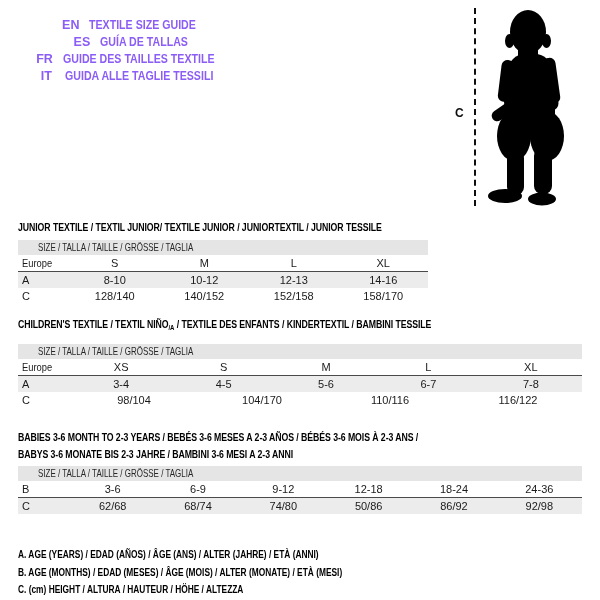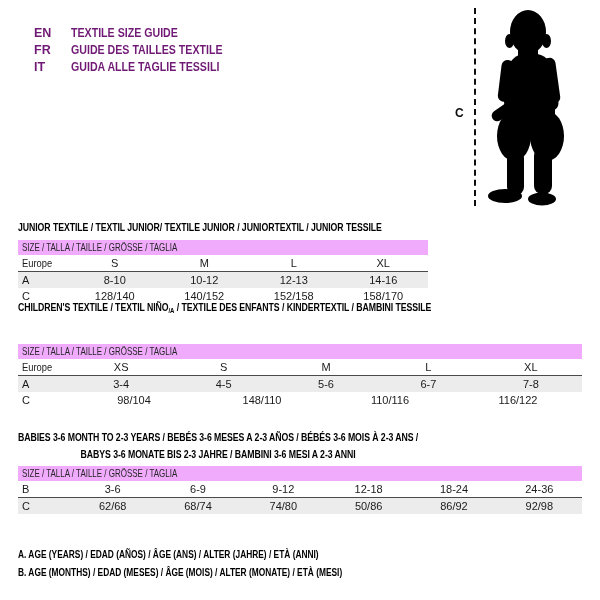--- a/index.html
+++ b/index.html
@@ -4,60 +4,61 @@
 <style>
   html,body{margin:0;padding:0;}
   body{
     width:600px;height:600px;background:#ffffff;position:relative;
     font-family:"Liberation Sans", sans-serif;color:#1a1a1a;overflow:hidden;
   }
   
   .cx{display:inline-block;transform:scaleX(0.76);transform-origin:0 50%;white-space:nowrap;}
   .cx85{display:inline-block;transform:scaleX(0.85);transform-origin:0 50%;white-space:nowrap;}
 
-  .langs{position:absolute;left:22px;top:13px;list-style:none;margin:12px;padding:0;
-         font-weight:bold;font-size:12.5px;line-height:17px;color:#701a75;}
+  .langs{position:absolute;left:22px;top:13px;list-style:none;margin:4px;padding:0;
+         font-weight:bold;font-size:12.5px;line-height:17px;color:#8b5cf6;text-align:center;}
   .langs .code{display:inline-block;width:37px;}
 
   .marker-line{position:absolute;left:474px;top:8px;height:198px;width:0;
                border-left:2px dashed #0d0d0d;}
   .marker-c{position:absolute;left:455px;top:106px;font-size:12px;font-weight:bold;color:#0d0d0d;}
   .baby{position:absolute;left:480px;top:0;width:120px;height:215px;}
 
   .title{position:absolute;left:18px;font-size:11.5px;font-weight:bold;color:#000;white-space:nowrap;}
   .title .cx{letter-spacing:-0.1px;}
   .title2line{line-height:16.5px;}
   .title2line span{display:block;}
 
   .tbl{position:absolute;left:18px;}
-  .bar{height:15px;line-height:15px;background:#f0abfc;font-size:10.5px;color:#262626;
-       padding-left:4px;box-sizing:border-box;}
+  .bar{height:15px;line-height:15px;background:#e5e5e5;font-size:10.5px;color:#262626;
+       padding-left:20px;box-sizing:border-box;}
   .row{display:flex;height:16px;line-height:16px;font-size:11px;align-items:center;}
   .row .lbl{width:52px;padding-left:4px;box-sizing:border-box;text-align:left;}
   .row .c{flex:1;text-align:center;}
   .alt{background:#ececec;}
   .divider{height:1px;background:#4a4a4a;}
 
   .t1{top:240px;width:410px;}
   .t1-title{top:221px;}
   .t2{top:344px;width:564px;}
-  .t2-title{top:301px;}
+  .t2-title{top:318px;}
   .t3{top:466px;width:564px;}
-  .t3-title{top:429px;text-align:center;}
+  .t3-title{top:429px;}
   .sub{font-size:8px;vertical-align:-2px;}
 
   .notes{position:absolute;left:18px;top:536px;font-size:11px;font-weight:bold;
          line-height:17.5px;color:#000;margin-top:10px;}
   .notes div{white-space:nowrap;}
 </style>
 </head>
 <body>
 
 <ul class="langs">
   <li><span class="code">EN</span><span class="cx85">TEXTILE SIZE GUIDE</span></li>
+  <li><span class="code">ES</span><span class="cx85">GUÍA DE TALLAS</span></li>
   <li><span class="code">FR</span><span class="cx85">GUIDE DES TAILLES TEXTILE</span></li>
   <li><span class="code">IT</span><span class="cx85">GUIDA ALLE TAGLIE TESSILI</span></li>
 </ul>
 
 <div class="marker-line"></div>
 <div class="marker-c">C</div>
 <svg class="baby" viewBox="0 0 120 215" aria-hidden="true">
   <g fill="#000000">
     <ellipse cx="48" cy="32" rx="18" ry="22"></ellipse>
     <ellipse cx="29.5" cy="41" rx="4.5" ry="7"></ellipse>
@@ -122,21 +123,21 @@
     <span class="lbl">A</span>
     <span class="c">3-4</span>
     <span class="c">4-5</span>
     <span class="c">5-6</span>
     <span class="c">6-7</span>
     <span class="c">7-8</span>
   </div>
   <div class="row">
     <span class="lbl">C</span>
     <span class="c">98/104</span>
-    <span class="c">148/110</span>
+    <span class="c">104/170</span>
     <span class="c">110/116</span>
     <span class="c">116/122</span>
   </div>
 </div>
 
 <div class="title t3-title title2line">
   <span class="cx">BABIES 3-6 MONTH TO 2-3 YEARS / BEBÉS 3-6 MESES A 2-3 AÑOS / BÉBÉS 3-6 MOIS À 2-3 ANS /</span>
   <span class="cx">BABYS 3-6 MONATE BIS 2-3 JAHRE / BAMBINI 3-6 MESI A 2-3 ANNI</span>
 </div>
 <div class="tbl t3">
@@ -158,13 +159,14 @@
     <span class="c">74/80</span>
     <span class="c">50/86</span>
     <span class="c">86/92</span>
     <span class="c">92/98</span>
   </div>
 </div>
 
 <div class="notes">
   <div><span class="cx">A. AGE (YEARS) / EDAD (AÑOS) / ÂGE (ANS) / ALTER (JAHRE) / ETÀ (ANNI)</span></div>
   <div><span class="cx">B. AGE (MONTHS) / EDAD (MESES) / ÂGE (MOIS) / ALTER (MONATE) / ETÀ (MESI)</span></div>
+  <div><span class="cx">C. (cm) HEIGHT / ALTURA / HAUTEUR / HÖHE / ALTEZZA</span></div>
 </div>
 
 </body></html>

